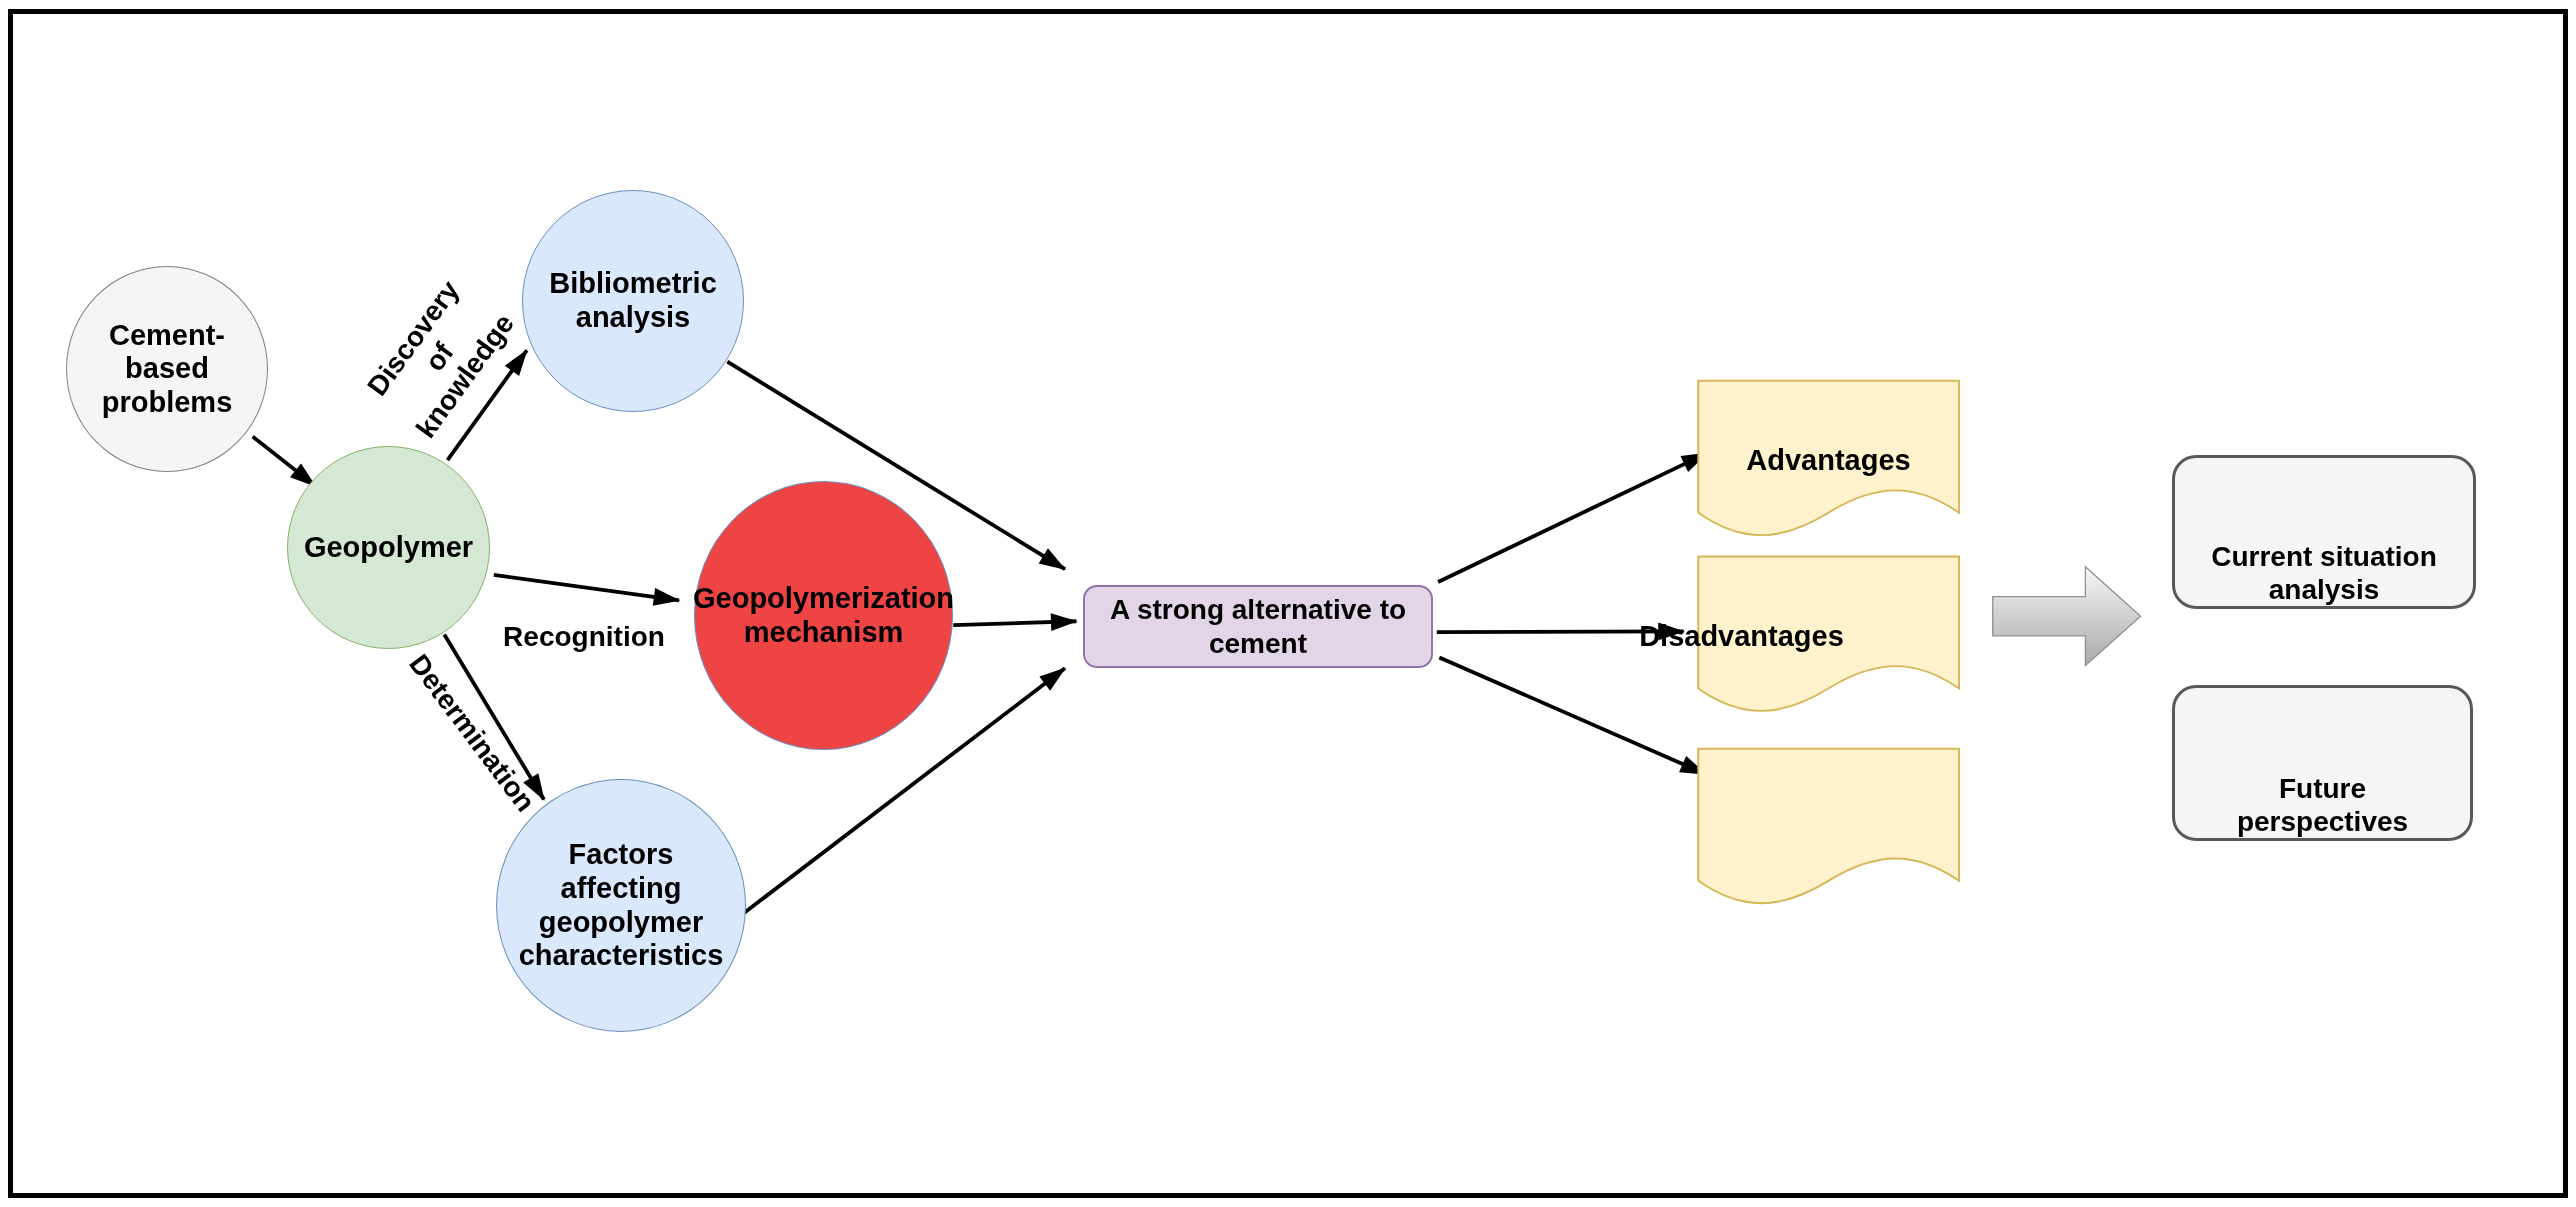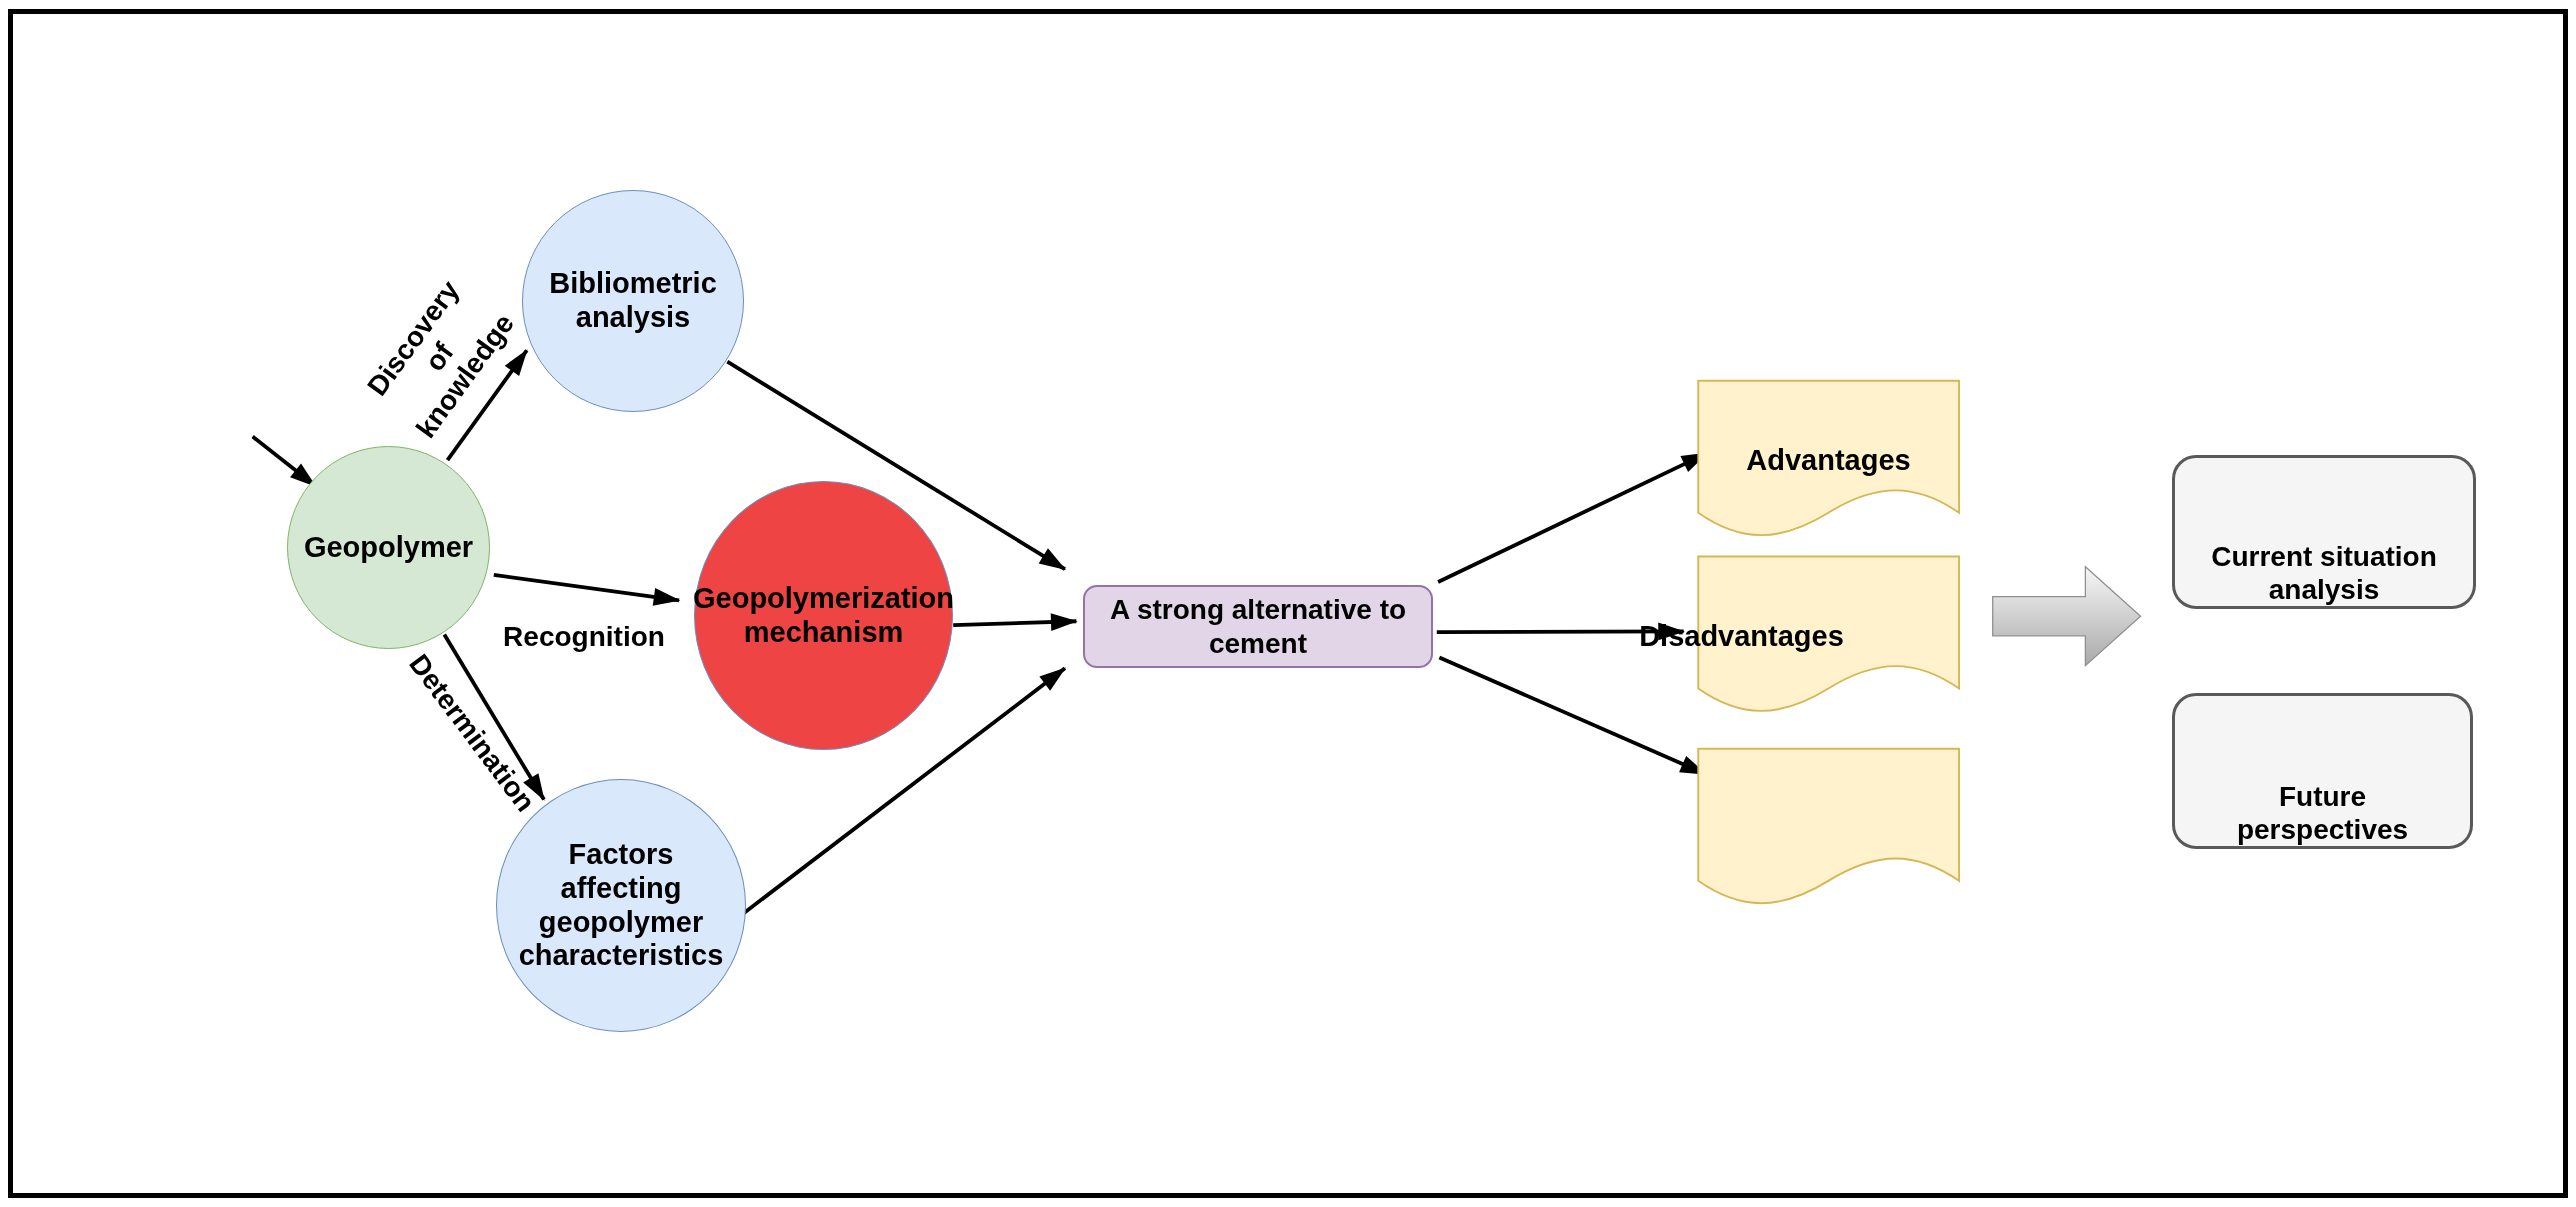--- a/index.html
+++ b/index.html
@@ -41,21 +41,21 @@
   .mechanism { left: 694px; top: 481px;  width: 259px; height: 269px; background: #ef4444; border: 1.9px solid #6c8ebf; }
   .mechanism .lbl { width: 279px; }
   .factors   { left: 496px;  top: 779px; width: 250px; height: 253px; background: #dae8fc; border: 1.9px solid #6c8ebf; }
   .altbox    { left: 1083px; top: 585px;  width: 350px; height: 83px; background: #e1d5e7; border: 2.5px solid #9673a6; border-radius: 14px; }
   .doclabel  { width: 263px; height: 136px; background: transparent; margin-top: 12px; }
   .adv-l { left: 1697px; top: 381px; }
   .dis-l { left: 1610px; top: 557px; }
   .app-l { left: 1697px; top: 749px; }
   .graybox   { background: #f5f5f5; border: 3.2px solid #595959; border-radius: 24px; align-items: flex-end; }
   .current   { left: 2172px; top: 455px;  width: 304px; height: 154px; }
-  .future    { left: 2172px; top: 685px; width: 301px; height: 156px; margin-top: 8px; }
+  .future    { left: 2172px; top: 685px; width: 301px; height: 156px; }
 
   .edge-label {
     position: absolute;
     font-weight: bold;
     color: #000000;
     text-align: center;
     font-size: 28px;
     line-height: 1.14;
   }
   .discovery     { left: 347px; top: 308px;  width: 190px; height: 102px; transform: rotate(-54deg); }
@@ -97,20 +97,25 @@
     <g transform="translate(2674,875)">
       <path d="M2,2 H413 V210 C345,163 283,163 207,210 C131,257 69,257 2,210 Z" fill="#fff2cc" stroke="#d6b656" stroke-width="3"></path>
     </g>
     <g transform="translate(2674,1178)">
       <path d="M2,2 H413 V210 C345,163 283,163 207,210 C131,257 69,257 2,210 Z" fill="#fff2cc" stroke="#d6b656" stroke-width="3"></path>
     </g>
 
     <polygon points="3140,940 3286,940 3286,893 3373,971 3286,1049 3286,1002 3140,1002" fill="url(#grayGrad)" stroke="#8f8f8f" stroke-width="2"></polygon>
   </svg>
 
+  <div class="node ellipse f46 cement">
+    <span class="lbl">Cement-
+based
+problems</span>
+  </div>
   <div class="node ellipse f46 geo">
     <span class="lbl">Geopolymer</span>
   </div>
   <div class="node ellipse f46 biblio">
     <span class="lbl">Bibliometric
 analysis</span>
   </div>
   <div class="node ellipse f46 mechanism">
     <span class="lbl">Geopolymerization
 mechanism</span>

